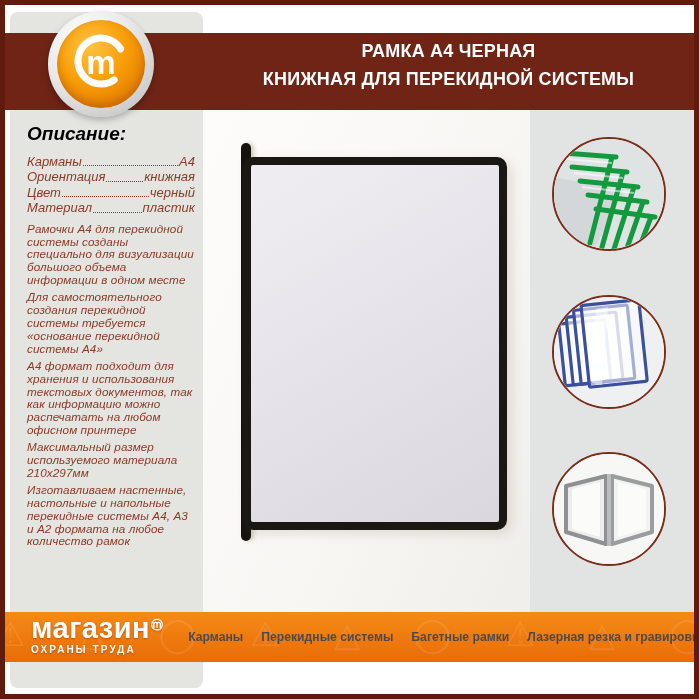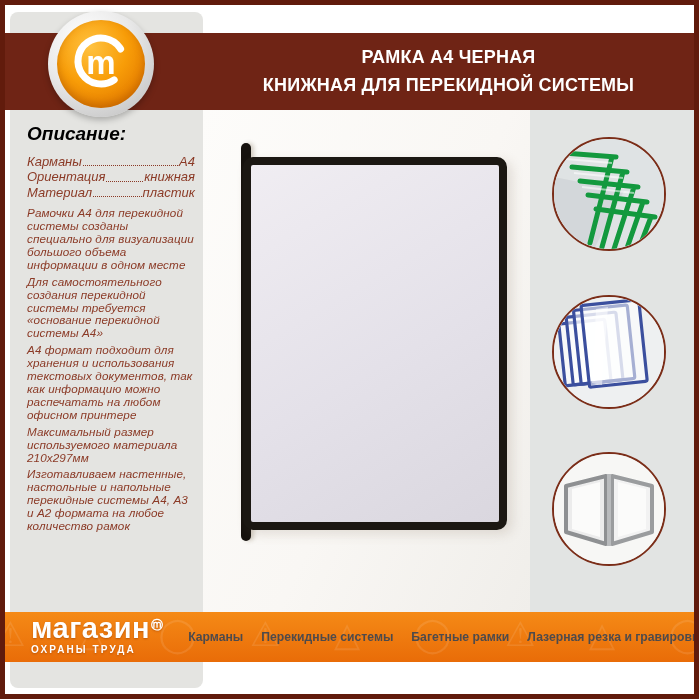--- a/index.html
+++ b/index.html
@@ -23,21 +23,21 @@
     background:linear-gradient(115deg,#fdfcfa 0%,#f9f7f4 55%,#f0eeea 100%);}
   .spine{position:absolute;left:38px;top:33px;width:10px;height:398px;background:#16120e;
     border-radius:5px;box-shadow:3px 0 4px rgba(90,70,40,0.25);}
   .frame{position:absolute;left:40px;top:47px;width:264px;height:373px;box-sizing:border-box;
     border:8px solid #1b1712;border-radius:10px;
     background:linear-gradient(150deg,#f0edf2 0%,#e4e1e9 55%,#dad7df 100%);
     box-shadow:5px 4px 12px rgba(120,100,80,0.18);}
 
   
   .header-band{left:0;top:28px;width:689px;height:77px;background:#6f2415;}
-  .title{left:198px;top:28px;width:491px;height:77px;display:flex;flex-direction:column;
+  .title{left:198px;top:22px;width:491px;height:77px;display:flex;flex-direction:column;
     justify-content:center;align-items:center;gap:7px;color:#ffffff;font-weight:700;
     font-size:18px;letter-spacing:0.2px;white-space:nowrap;}
   .logo{left:43px;top:6px;width:106px;height:106px;border-radius:50%;
     background:radial-gradient(circle at 35% 28%,#ffffff 0%,#e9e9e9 45%,#b9b9b9 100%);
     box-shadow:0 3px 6px rgba(0,0,0,0.25);
     display:flex;align-items:center;justify-content:center;}
   .orb{width:88px;height:88px;border-radius:50%;
     background:radial-gradient(circle at 38% 30%,#ffc240 0%,#f89d08 45%,#e67e00 78%,#d66f00 100%);
     box-shadow:inset 0 -4px 8px rgba(150,70,0,0.4);
     display:flex;align-items:center;justify-content:center;}
@@ -108,20 +108,25 @@
         <span class="sl">Карманы</span>
         <span class="dots"></span>
         <span class="sv">А4</span>
       </div>
       <div class="spec">
         <span class="sl">Ориентация</span>
         <span class="dots"></span>
         <span class="sv">книжная</span>
       </div>
       <div class="spec">
+        <span class="sl">Цвет</span>
+        <span class="dots"></span>
+        <span class="sv">черный</span>
+      </div>
+      <div class="spec">
         <span class="sl">Материал</span>
         <span class="dots"></span>
         <span class="sv">пластик</span>
       </div>
     </div>
     <p>Рамочки А4 для перекидной системы созданы специально для визуализации большого объема информации в одном месте</p>
     <p>Для самостоятельного создания перекидной системы требуется «основание перекидной системы А4»</p>
     <p>А4 формат подходит для хранения и использования текстовых документов, так как информацию можно распечатать на любом офисном принтере</p>
     <p>Максимальный размер используемого материала 210х297мм</p>
     <p>Изготавливаем настенные, настольные и напольные перекидные системы А4, А3 и А2 формата на любое количество рамок</p>

